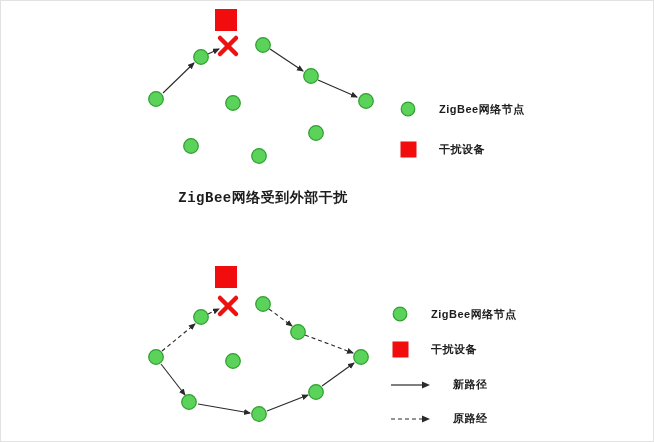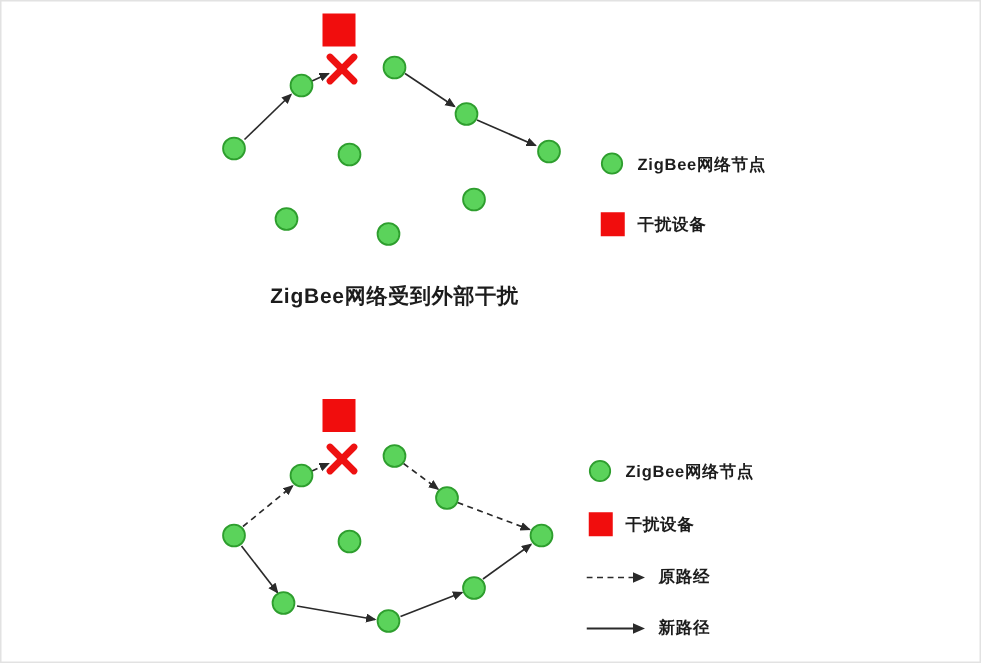--- a/index.html
+++ b/index.html
@@ -13,25 +13,26 @@
     font-family:"Liberation Sans", sans-serif;
   }
   #diagram-svg{position:absolute;left:0;top:0;}
   .caption{
     position:absolute;
     left:172px;top:188px;width:180px;
     text-align:center;white-space:nowrap;
     font-size:14px;font-weight:600;
     color:var(--text,#222);
     letter-spacing:0.5px;
+    font-family:Liberation Mono, monospace;
   }
   .legend{position:absolute;}
   .legend-top{left:398px;top:100px;}
   .legend-bottom{left:390px;top:305px;}
-  .legend-row{display:flex;align-items:center;gap:8px;}
+  .legend-row{display:flex;align-items:center;gap:22px;}
   .legend-top .legend-row{margin-bottom:24px;}
   .legend-bottom .legend-row{margin-bottom:19px;}
   .legend-row .sym{display:inline-flex;align-items:center;justify-content:center;min-width:18px;}
   .legend-row .lbl{
     font-size:11px;font-weight:700;color:var(--text,#111);
     white-space:nowrap;letter-spacing:0.5px;
   }
   .watermark{
     position:absolute;right:8px;top:399px;
     font-size:16px;font-weight:700;font-style:italic;
@@ -127,31 +128,31 @@
       <span class="sym">
         <svg width="17" height="17">
             <rect x="0.5" y="0.5" width="16" height="16" style="fill:var(--interferer-fill)"></rect>
           </svg>
       </span>
       <span class="lbl">干扰设备</span>
     </div>
     <div class="legend-row">
       <span class="sym">
         <svg width="40" height="10">
+            <line x1="0" y1="5" x2="32" y2="5" style="stroke:var(--arrow);stroke-width:1.2"></line>
+            <polygon points="31,1.5 39,5 31,8.5" style="fill:var(--arrow)"></polygon>
+          </svg>
+      </span>
+      <span class="lbl">新路径</span>
+    </div>
+    <div class="legend-row">
+      <span class="sym">
+        <svg width="40" height="10">
             <line x1="0" y1="5" x2="31" y2="5" style="stroke:var(--arrow);stroke-width:1.1" stroke-dasharray="4 3"></line>
             <polygon points="31,1.5 39,5 31,8.5" style="fill:var(--arrow)"></polygon>
           </svg>
       </span>
       <span class="lbl">原路经</span>
-    </div>
-    <div class="legend-row">
-      <span class="sym">
-        <svg width="40" height="10">
-            <line x1="0" y1="5" x2="32" y2="5" style="stroke:var(--arrow);stroke-width:1.2"></line>
-            <polygon points="31,1.5 39,5 31,8.5" style="fill:var(--arrow)"></polygon>
-          </svg>
-      </span>
-      <span class="lbl">新路径</span>
     </div>
   </div>
 
 
 </div>
 
 </body></html>

